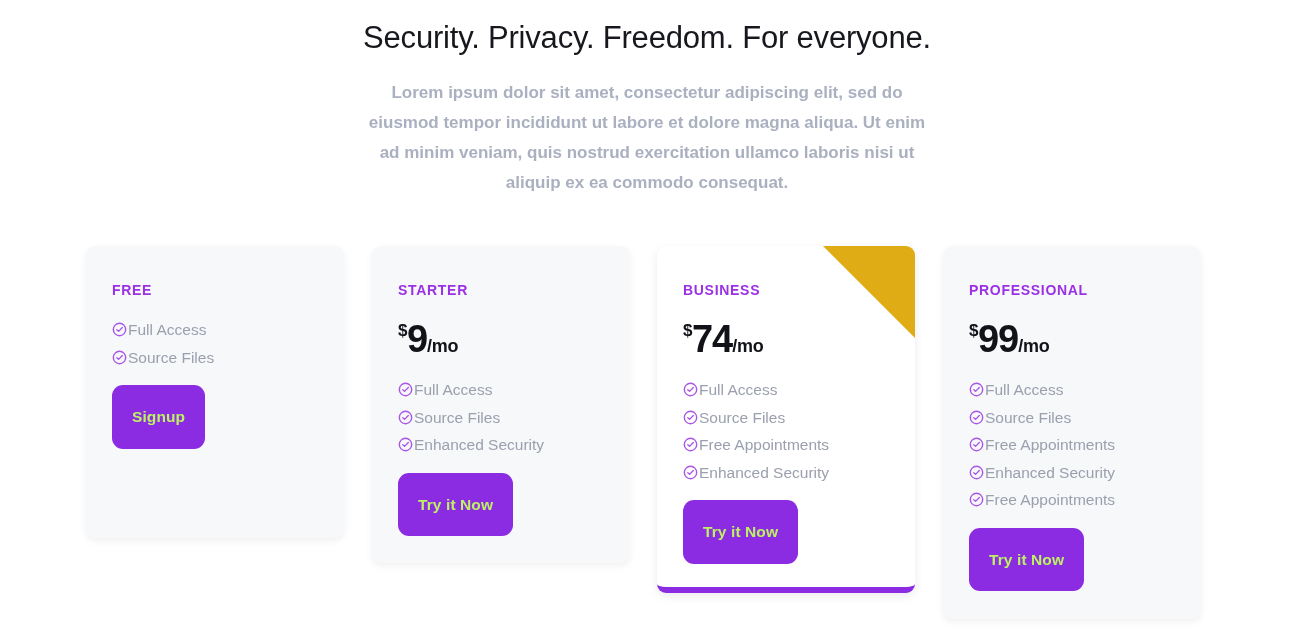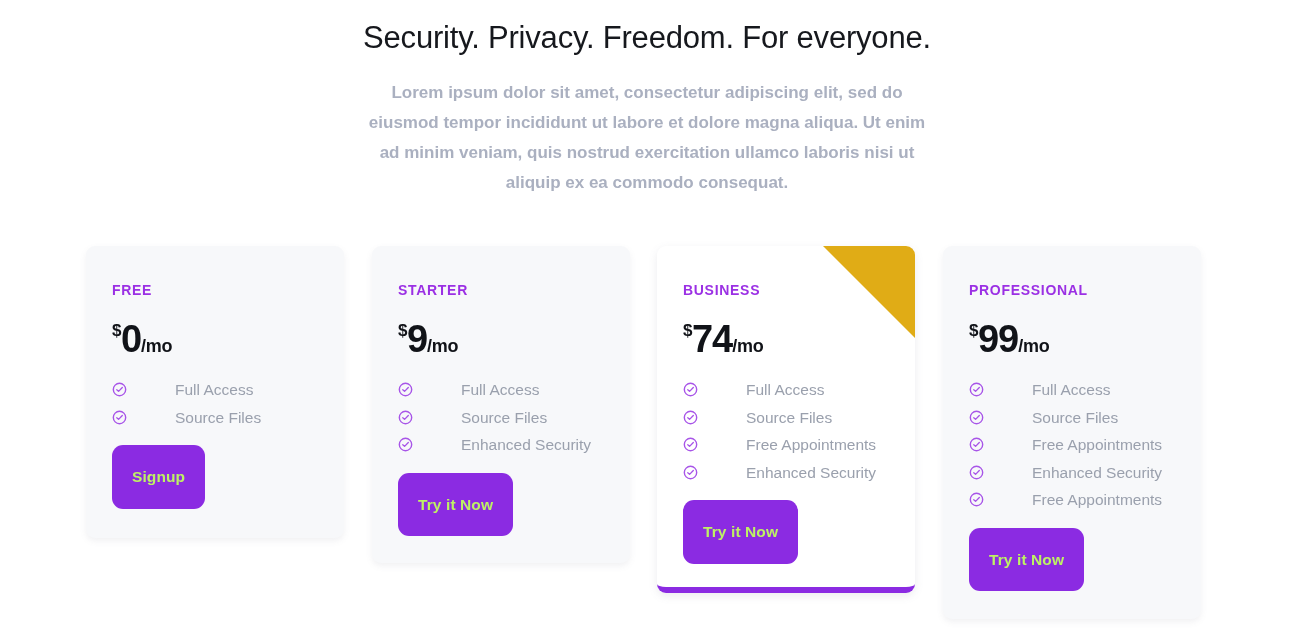--- a/index.html
+++ b/index.html
@@ -106,21 +106,20 @@
     padding: 0;
   }
   .feature {
     display: flex;
     align-items: center;
     font-size: 15.5px;
     color: #9aa0ad;
     line-height: 1;
     margin-bottom: 12px;
     white-space: nowrap;
-    gap: 47px;
   }
   .feature:last-child { margin-bottom: 0; }
   .check-icon {
     flex: 0 0 auto;
     width: 15px;
     height: 15px;
     margin-right: 1px;
     display: inline-block;
   }
   .check-icon svg { display: block; }
@@ -175,21 +174,21 @@
 </style>
 </head>
 <body>
 
 <div class="hero">
   <h1 class="hero-title">Security. Privacy. Freedom. For everyone.</h1>
   <p class="hero-sub">Lorem ipsum dolor sit amet, consectetur adipiscing elit, sed do eiusmod tempor incididunt ut labore et dolore magna aliqua. Ut enim ad minim veniam, quis nostrud exercitation ullamco laboris nisi ut aliquip ex ea commodo consequat.</p>
 </div>
 
 <div class="pricing-row">
-    <div class="card card-c0"><h2 class="plan-name">FREE</h2><div class="price"><span class="currency">$</span><span class="amount">0</span><span class="period">/mo</span></div><ul class="features">
+    <div class="card card-c0"><h2 class="plan-name">FREE</h2><ul class="features">
         <li class="feature">
           <span class="check-icon">
             <svg width="15" height="15" viewBox="0 0 16 16" aria-hidden="true">
               <circle cx="8" cy="8" r="6.6" fill="none" stroke="#a855e8" stroke-width="1.5"></circle>
               <path d="M5.1 8.2 L7 10 L11 5.9" fill="none" stroke="#a855e8" stroke-width="1.4" stroke-linecap="round" stroke-linejoin="round"></path>
             </svg>
           </span>
           <span>Full Access</span>
         </li>
         <li class="feature">

